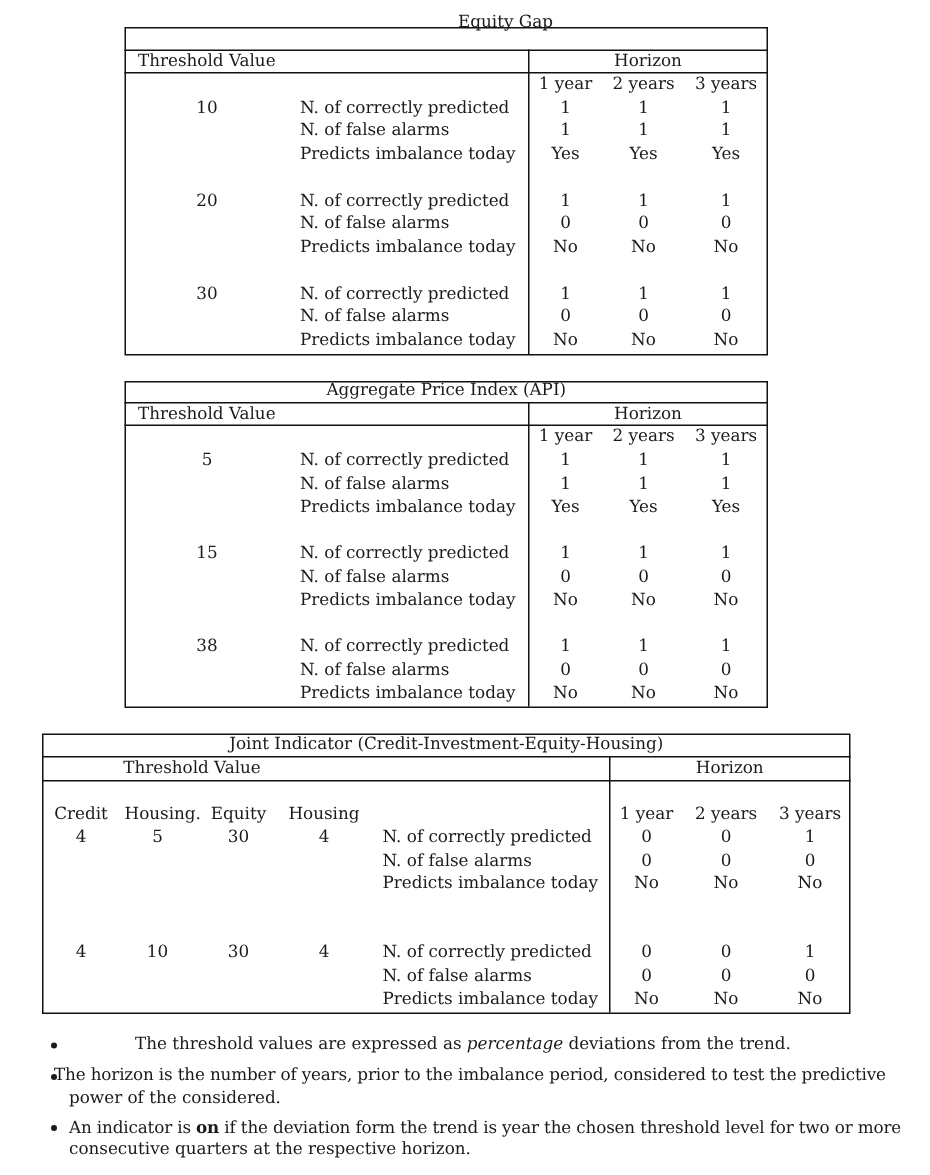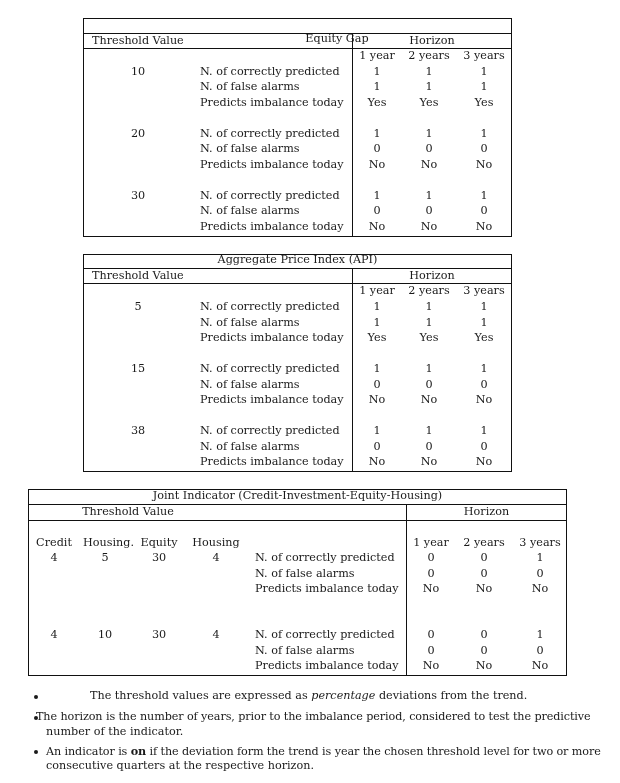--- a/index.html
+++ b/index.html
@@ -19,21 +19,21 @@
 </style>
 </head>
 <body>
 
 <div>
   <div class="box" style="left:83px; top:18px; width:429px; height:219px;"></div>
   <div class="hl" style="left:83px; top:33px; width:429px;"></div>
   <div class="hl" style="left:83px; top:48px; width:429px;"></div>
   <div class="vl" style="left:352px; top:33px; height:203px;"></div>
 
-  <div class="t c" style="left:83px; top:32px; width:508px;">Equity Gap</div>
+  <div class="t c" style="left:83px; top:8px; width:508px;">Equity Gap</div>
   <div class="t" style="left:92px; top:34px;">Threshold Value</div>
   <div class="t c" style="left:352px; top:34px; width:160px;">Horizon</div>
   <div class="t c" style="left:355px; top:49px; width:44px;">1 year</div>
   <div class="t c" style="left:404px; top:49px; width:50px;">2 years</div>
   <div class="t c" style="left:459px; top:49px; width:50px;">3 years</div>
 
   <div>
     <div class="t c" style="left:118px; top:65px; width:40px;">10</div>
     <div class="t" style="left:200px; top:65px;">N. of correctly predicted</div>
     <div class="t" style="left:200px; top:80px;">N. of false alarms</div>
@@ -201,20 +201,20 @@
 </div>
 
 <div class="notes">
   <div>
     <span class="bullet" style="left:34px; top:695px;"></span>
     <div class="t" style="left:46px; top:689px;margin-left:44px;"><span>The threshold values are expressed as </span><i>percentage</i><span> deviations from the trend.</span></div>
   </div>
   <div>
     <span class="bullet" style="left:34px; top:716px;"></span>
     <div class="t" style="left:36px; top:710px; letter-spacing:-0.1px;">The horizon is the number of years, prior to the imbalance period, considered to test the predictive</div>
-    <div class="t" style="left:46px; top:725px;">number of the indicator.</div>
+    <div class="t" style="left:46px; top:725px;">power of the considered.</div>
   </div>
   <div>
     <span class="bullet" style="left:34px; top:750px;"></span>
     <div class="t" style="left:46px; top:744px; letter-spacing:-0.1px;"><span>An indicator is </span><b>on</b><span> if the deviation form the trend is year the chosen threshold level for two or more</span></div>
     <div class="t" style="left:46px; top:759px;">consecutive quarters at the respective horizon.</div>
   </div>
 </div>
 
 </body></html>

